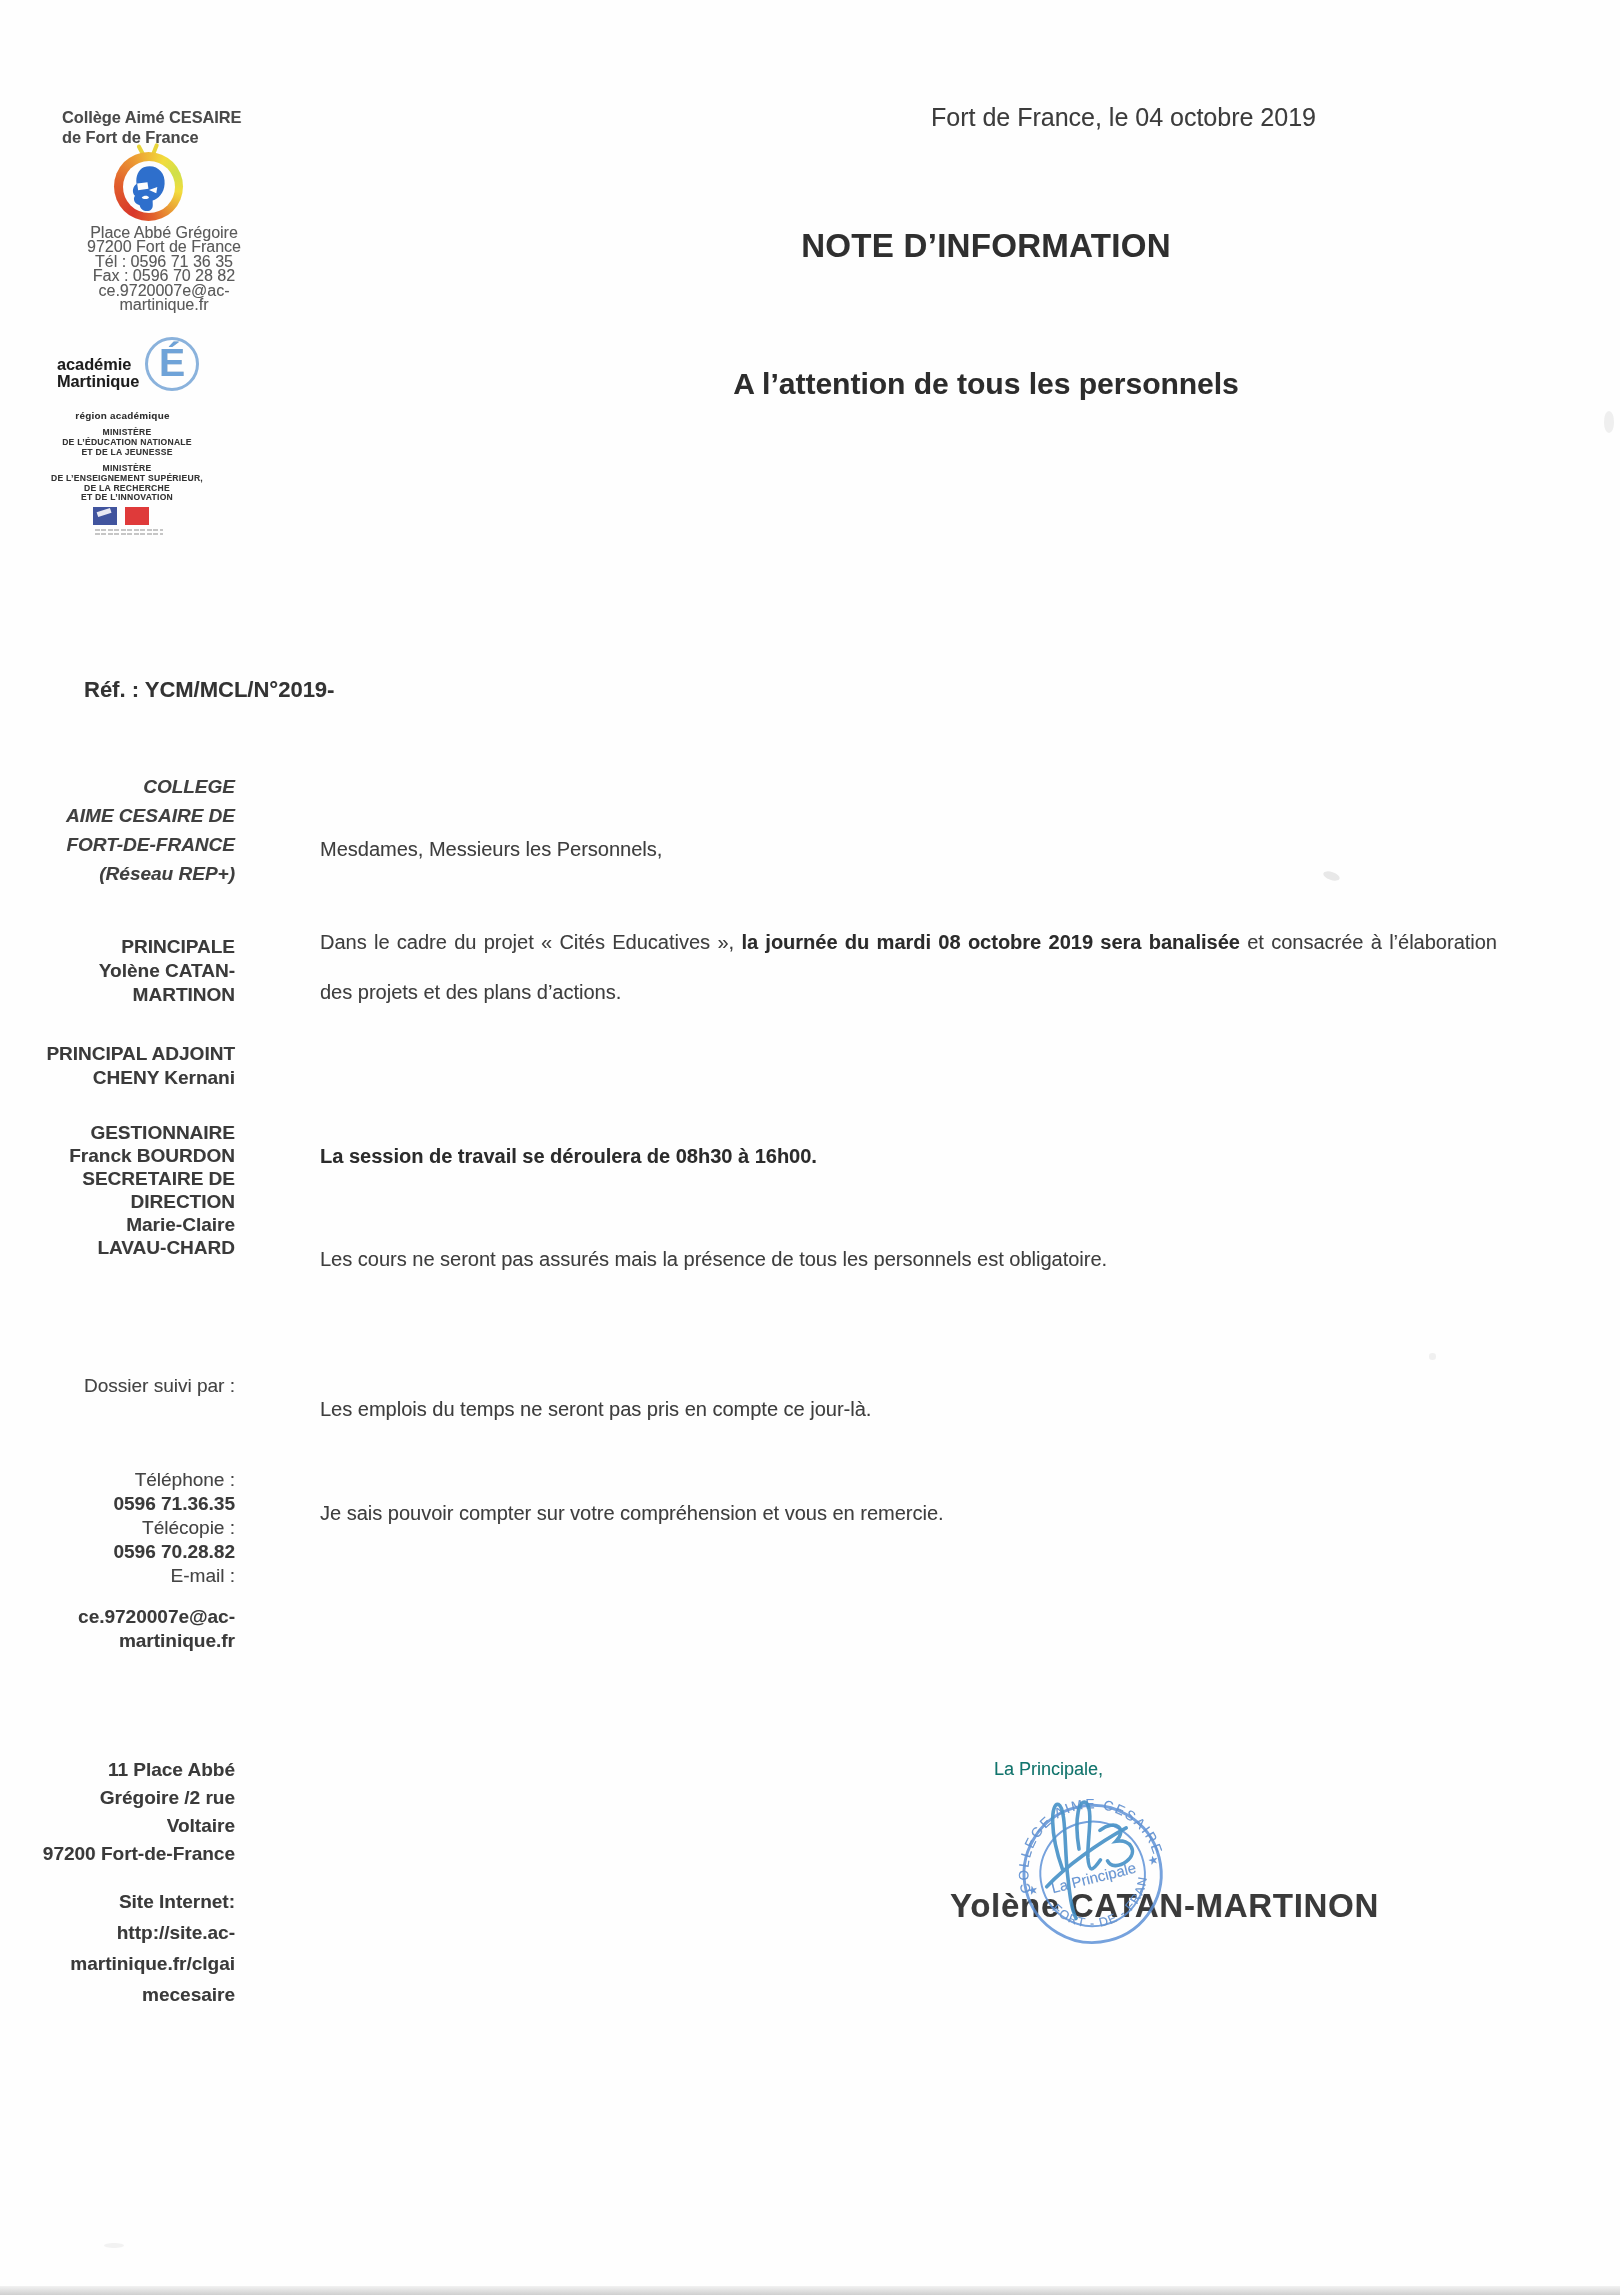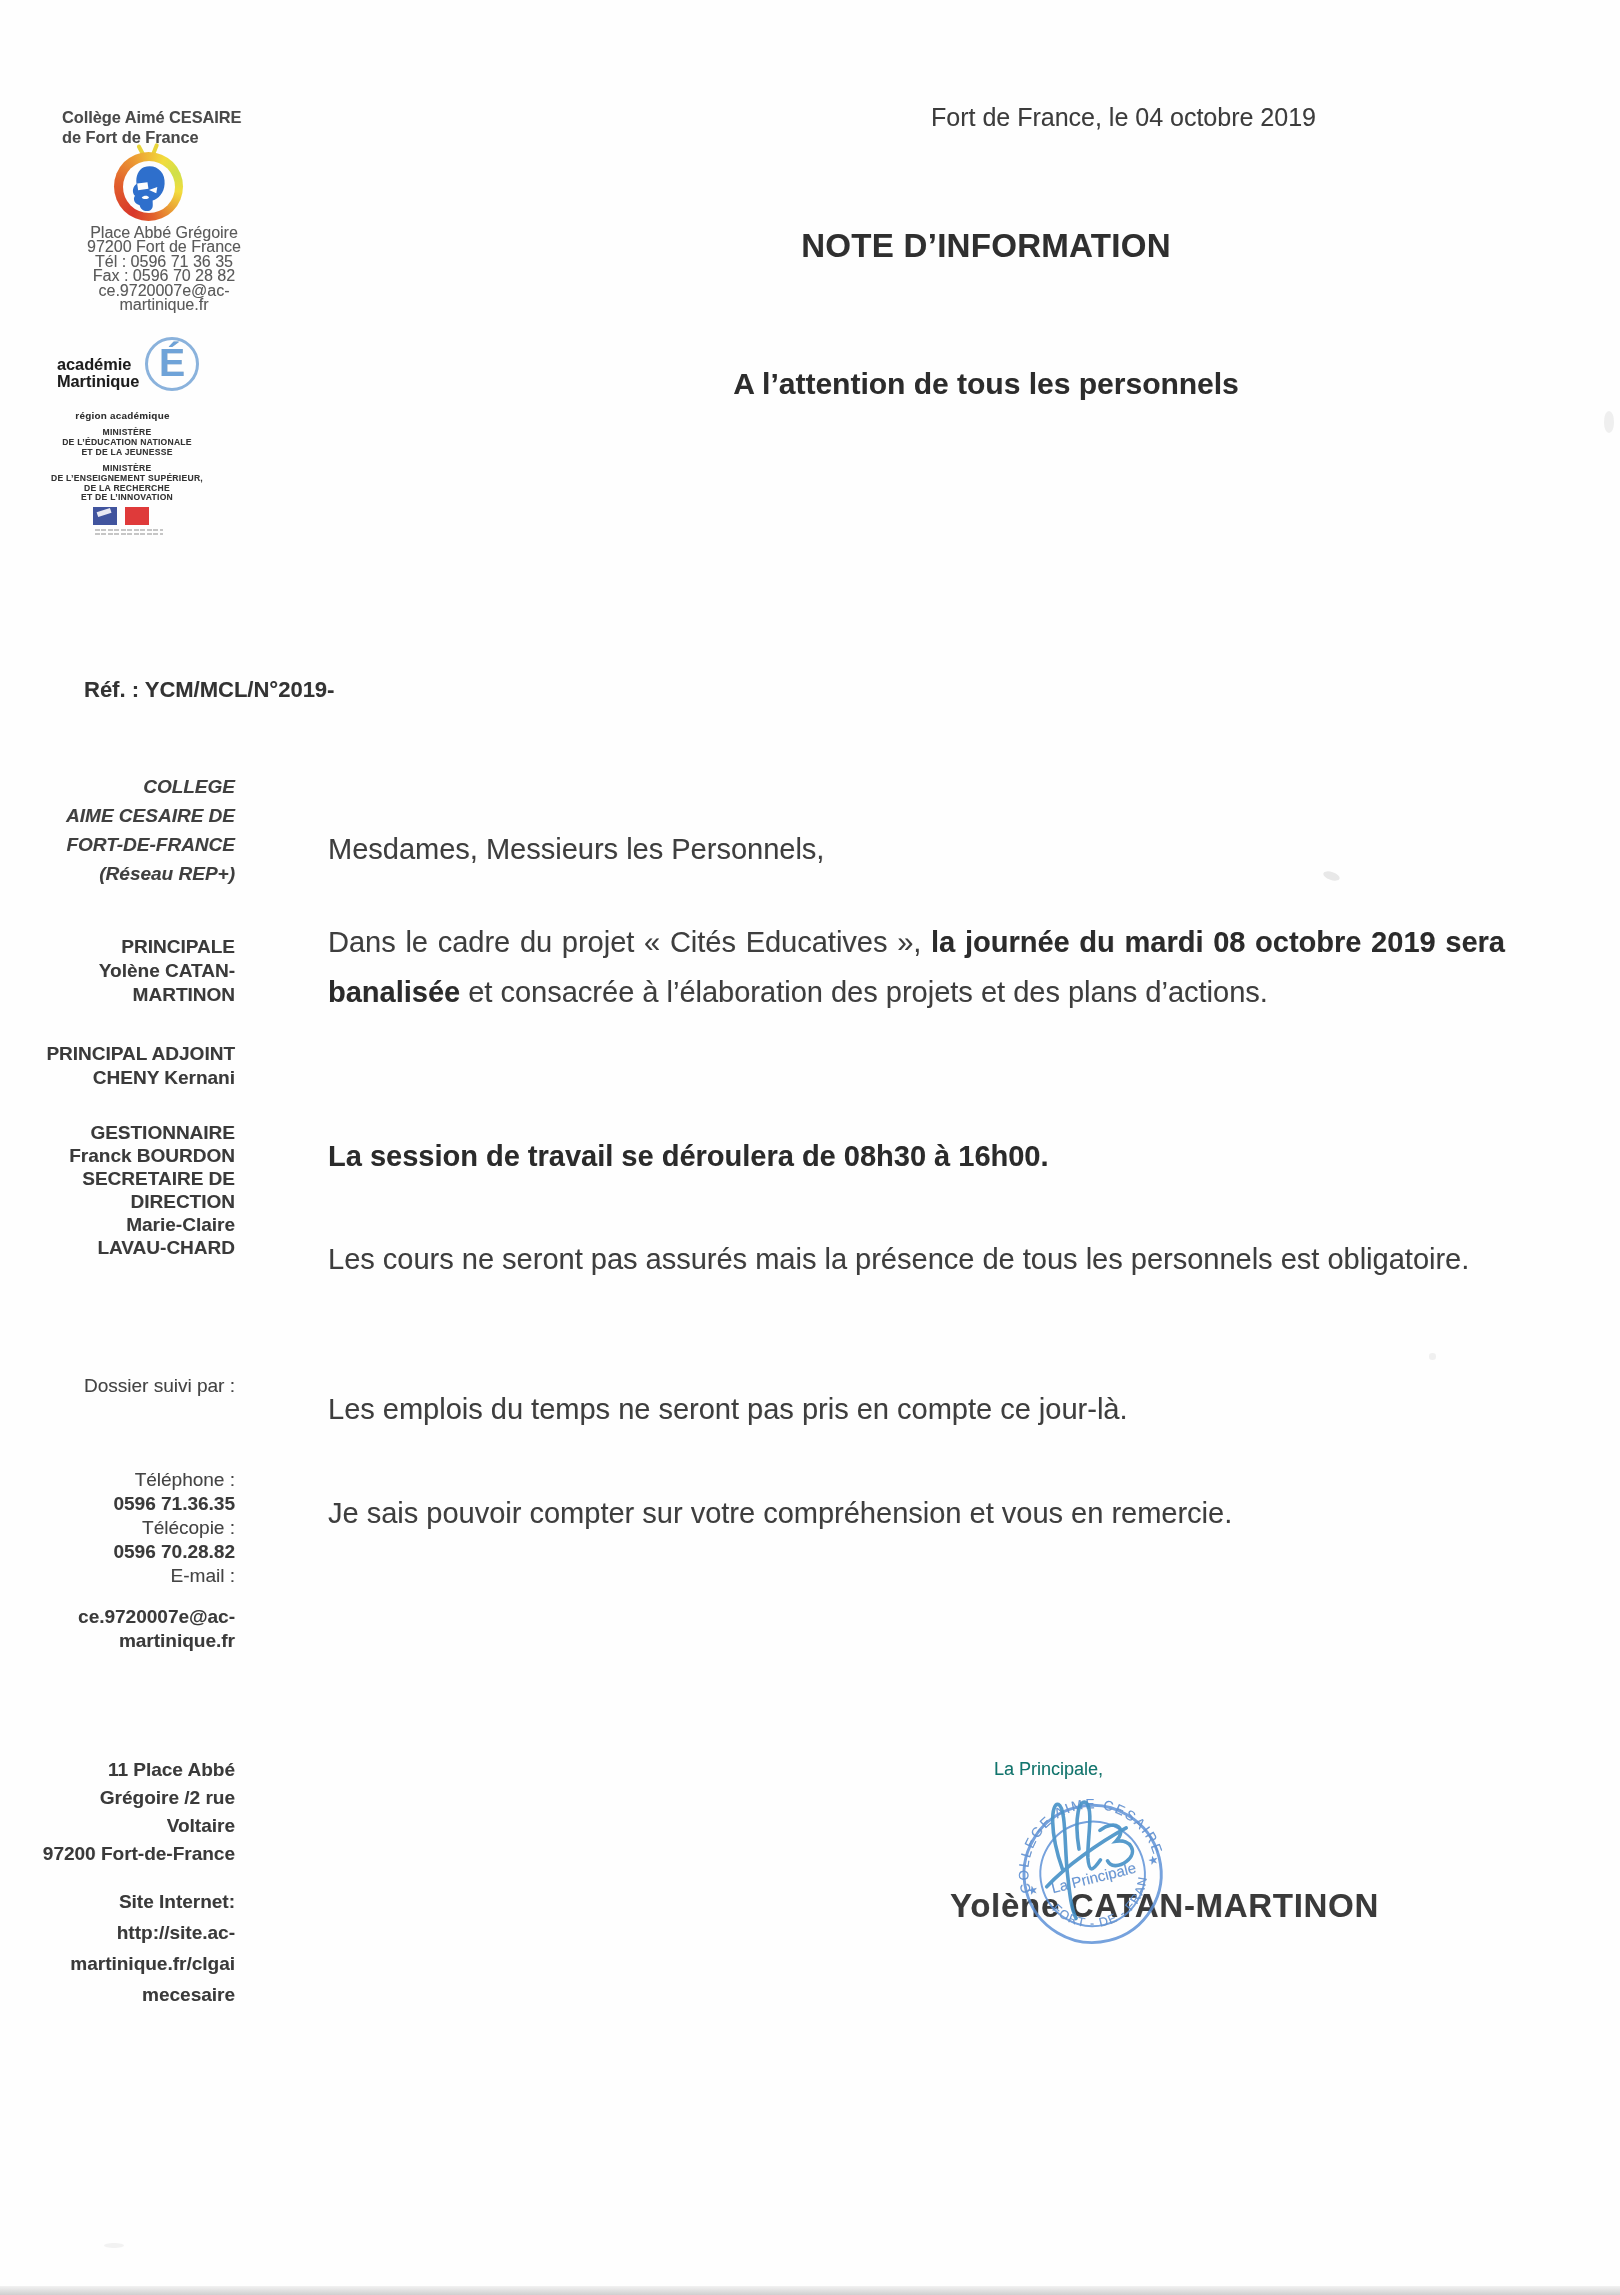--- a/index.html
+++ b/index.html
@@ -62,21 +62,21 @@
   .sb-principal{top:935px;line-height:24px;}
   .sb-adjoint{top:1042px;line-height:24px;}
   .sb-gest{top:1121px;line-height:23px;}
   .sb-dossier{top:1375px;font-weight:normal;color:#444;}
   .sb-phone{top:1468px;line-height:24px;}
   .sb-email{top:1605px;line-height:23.5px;}
   .sb-addr{top:1756px;line-height:28px;}
   .sb-site{top:1886px;line-height:31px;}
 
   
-  .body-col{left:320px;width:1177px;font-size:29px;line-height:50px;color:#3e3e3e;margin-left:8px;}
+  .body-col{left:320px;width:1177px;font-size:20px;line-height:50px;color:#3e3e3e;}
   .just{text-align:justify;}
   .salutation{top:824px;}
   .p1{top:917px;}
   .p2{top:1131px;}
   .p3{top:1234px;}
   .p4{top:1384px;}
   .p5{top:1488px;}
 
   
   .sig-role{left:950px;top:1759px;font-size:18px;color:#0f766e;margin-left:44px;}

